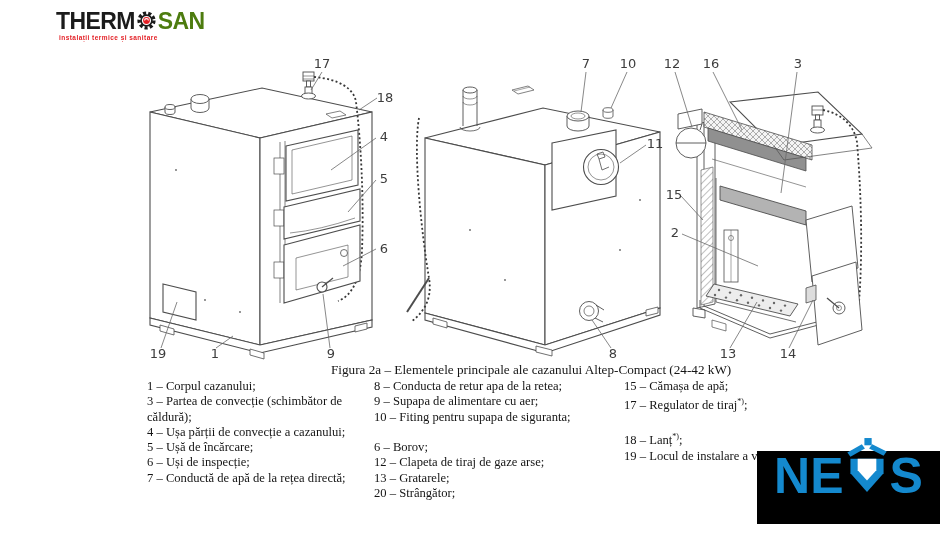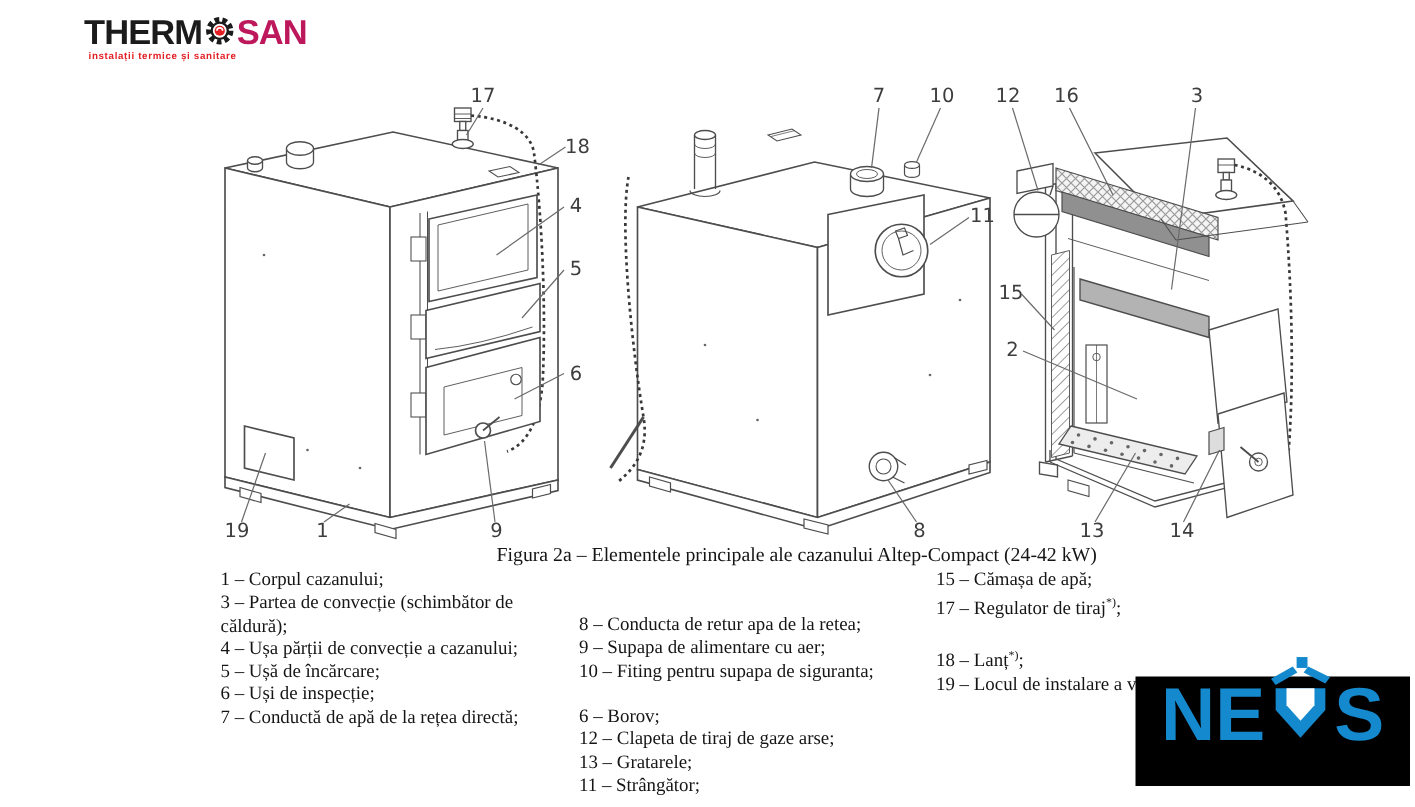--- a/index.html
+++ b/index.html
@@ -5,32 +5,32 @@
   html,body{margin:0;padding:0;}
   body{
     width:943px;height:538px;position:relative;background:#ffffff;
     font-family:"Liberation Serif", serif;overflow:hidden;color:#151515;
   }
   
   .brand{position:absolute;left:56px;top:10px;}
   .brand-row{display:flex;align-items:flex-start;line-height:1;
     font-family:"Liberation Sans", sans-serif;font-weight:800;
     font-size:23px;letter-spacing:-0.6px;color:#1b1b1b;}
-  .brand-red{color:#be185d;}
+  .brand-red{color:#4d7c0f;}
   .gear{margin:0 1px 0 1px;}
   .tagline{font-family:"Liberation Sans", sans-serif;font-size:6.5px;
     font-weight:bold;color:#e31e24;letter-spacing:0.45px;margin:1px 0 0 3px;}
   
   .diagram{position:absolute;left:0;top:50px;width:943px;height:330px;}
   .callout{font-family:"DejaVu Sans", sans-serif;font-size:13px;fill:#3d3d3d;}
   
   .caption{position:absolute;left:331px;top:362px;font-size:13.2px;white-space:nowrap;}
   .legend-col{position:absolute;top:379px;font-size:12.6px;line-height:15.3px;}
   #col1{left:147px;width:230px;}
-  #col2{left:386px;width:248px;margin-top:30px;}
+  #col2{left:374px;width:248px;}
   #col3{left:624px;width:305px;}
   .gap-above{margin-top:15.3px;}
   .li sup{font-size:8px;}
   
   .neus{position:absolute;left:757px;top:451px;width:183px;height:73px;
     display:flex;align-items:flex-start;justify-content:center;background:#000000;}
   .neus-text{font-family:"Liberation Sans", sans-serif;font-weight:bold;
     font-size:50px;line-height:1;color:#1489ce;letter-spacing:0px;}
   .neus-shield{margin:-14px 2px 0 2px;}
 </style>
@@ -285,21 +285,21 @@
   <div class="li">7 – Conductă de apă de la rețea directă;</div>
 </div>
 
 <div class="legend-col" id="col2">
   <div class="li">8 – Conducta de retur apa de la retea;</div>
   <div class="li">9 – Supapa de alimentare cu aer;</div>
   <div class="li">10 – Fiting pentru supapa de siguranta;</div>
   <div class="li gap-above">6 – Borov;</div>
   <div class="li">12 – Clapeta de tiraj de gaze arse;</div>
   <div class="li">13 – Gratarele;</div>
-  <div class="li">11 – Strângător;</div>
+  <div class="li">20 – Strângător;</div>
 </div>
 
 <div class="legend-col" id="col3">
   <div class="li">15 – Cămașa de apă;</div>
   <div class="li"><span>17 – Regulator de tiraj</span><sup>*)</sup><span>;</span></div>
   <div class="li gap-above"><span>18 – Lanț</span><sup>*)</sup><span>;</span></div>
   <div class="li">19 – Locul de instalare a ventilatorului.</div>
 </div>
 
 <div class="neus">

